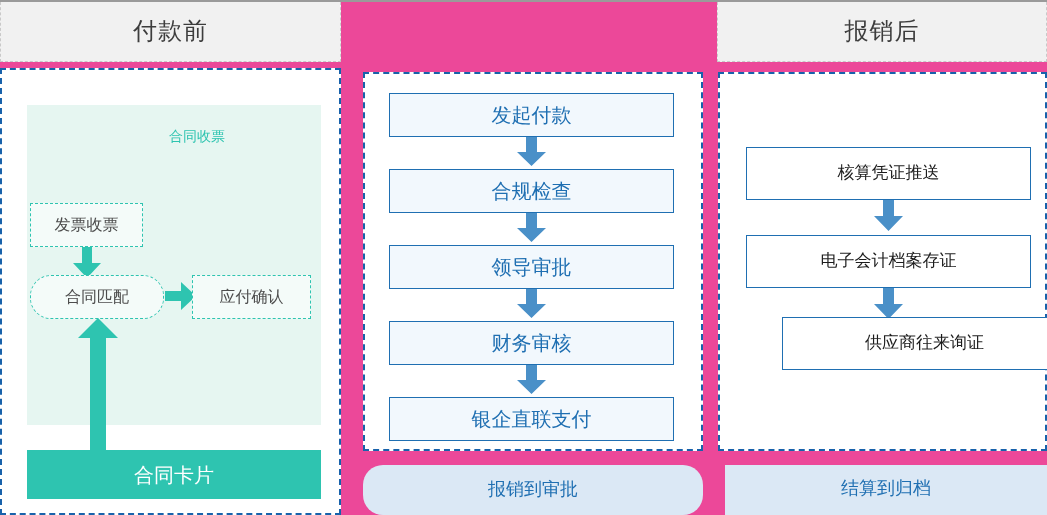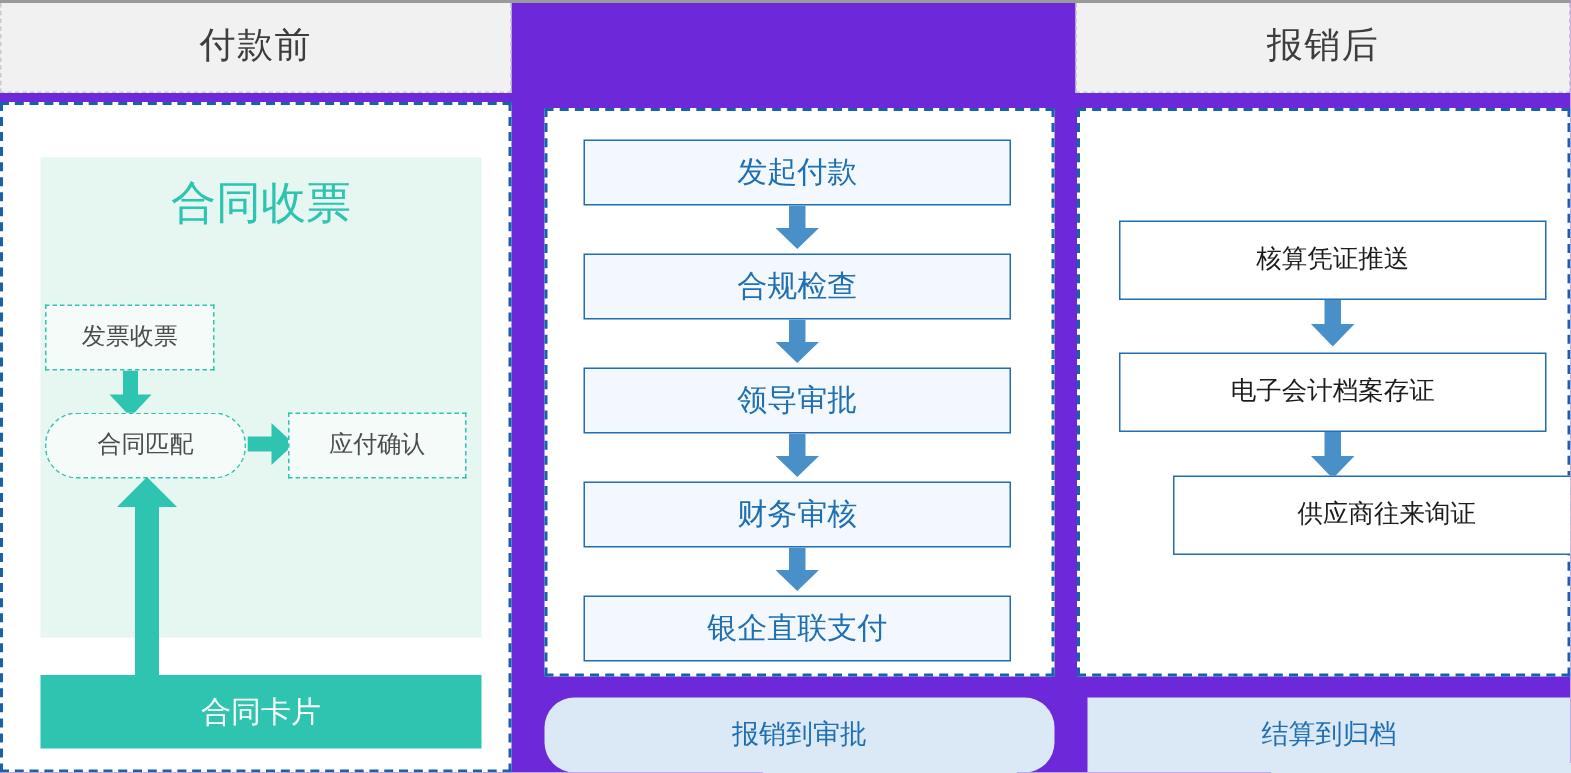--- a/index.html
+++ b/index.html
@@ -8,21 +8,21 @@
     background: #ffffff;
   }
   body {
     font-family: "Liberation Sans", "DejaVu Sans", sans-serif;
   }
 
   #canvas {
     position: relative;
     width: 1047px;
     height: 515px;
-    background: #6d28d9;
+    background: #ec4899;
     overflow: hidden;
   }
 
   
   .abs { position: absolute; box-sizing: border-box; }
   .center-text {
     display: flex;
     align-items: center;
     justify-content: center;
     text-align: center;
@@ -51,21 +51,22 @@
     border: 2px dashed #1862ab;
     background: #ffffff;
   }
 
   
   .teal-group {
     background: #e6f6f1;
   }
   .teal-group-title {
     color: #2ec4b0;
-    font-size: 30px;
+    font-size: 14px;
+    margin-left: 23px;
   }
   .teal-dashed-box {
     border: 1px dashed #2ec4b0;
     background: #f4fbf9;
     color: #4c4c4c;
     font-size: 16px;
   }
   .teal-bar {
     background: #2ec4b0;
     color: #ffffff;
@@ -221,17 +222,17 @@
       <svg viewBox="0 0 31 32" preserveAspectRatio="none">
         <polygon points="10,0 21,0 21,16 30,16 15.5,31 1,16 10,16" fill="#4a90c8"></polygon>
       </svg>
     </div>
 
     <div class="abs outline-box center-text" style="left:26px; top:243px; width:285px; height:53px;margin-left:36px;">
       <span>供应商往来询证</span>
     </div>
   </div>
 
-  <div class="abs footer-label center-text" style="left:725px; top:465px; width:322px; height:50px;">
+  <div class="abs footer-label center-text" style="left:725px; top:465px; width:322px; height:50px;font-family:Liberation Mono, monospace;">
     <span>结算到归档</span>
   </div>
 
 </div>
 
 </body></html>

